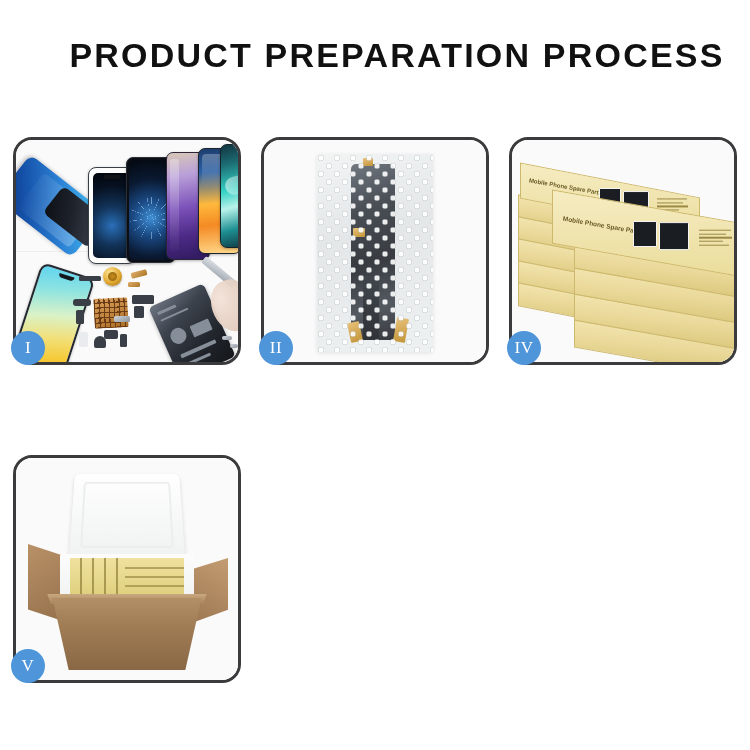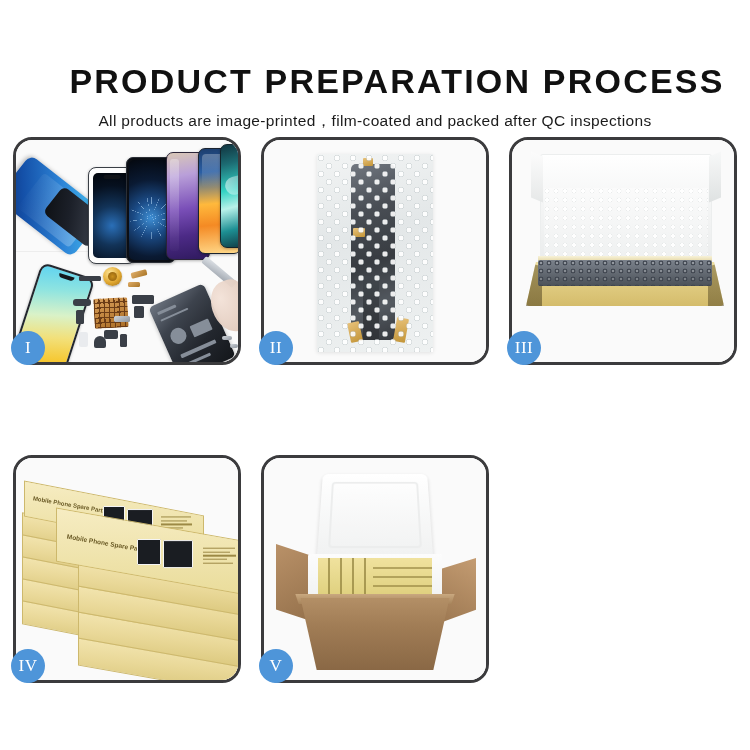--- a/index.html
+++ b/index.html
@@ -16,21 +16,21 @@
   }
 
   
   .header { position: absolute; left: 0; top: 0; width: 750px; text-align: center; }
   .title {
     font-size: 34px;
     font-weight: bold;
     letter-spacing: 2.2px;
     color: #111111;
     line-height: 1;
-    margin-top: 64px;
+    margin-top: 38px;
     white-space: nowrap;
     font-family: "Liberation Sans", sans-serif;
     padding-left: 44px;
   }
   .subtitle {
     font-size: 15.5px;
     color: #1b1b1b;
     letter-spacing: 0.35px;
     margin-top: 13px;
     white-space: nowrap;
@@ -429,21 +429,20 @@
   .tapesq { position: absolute; background: #a1764b; opacity: .75; }
   .bx-edge { position: absolute; background: rgba(120,92,60,.55); }
 </style>
 </head>
 <body>
 
 <div id="page">
 
   <div class="header">
     <div class="title">PRODUCT PREPARATION PROCESS</div>
-    <div class="subtitle">All products are image-printed，film-coated and packed after QC inspections</div>
   </div>
 
   <div class="grid">
 
     <div class="panel p1">
       <div class="panel-inner">
         <div class="splitline"></div>
 
         <div class="film-blue"></div>
         <div class="film-dark"></div>
@@ -513,30 +512,20 @@
           <div class="tape" style="left:46px; top:4px;  width:10px; height:8px;"></div>
           <div class="tape" style="left:36px; top:74px; width:12px; height:9px;"></div>
           <div class="tape" style="left:32px; top:168px; width:12px; height:20px; transform:rotate(-12deg);"></div>
           <div class="tape" style="left:78px; top:164px; width:12px; height:24px; transform:rotate(10deg);"></div>
           <div class="bubbles"></div>
         </div>
       </div>
       <div class="badge">II</div>
     </div>
 
-    <div class="panel p3">
-      <div class="panel-inner">
-        <div class="box3-lid"></div>
-        <div class="box3-foam"></div>
-        <div class="box3-body"></div>
-        <div class="box3-rim"></div>
-        <div class="box3-inner"></div>
-      </div>
-      <div class="badge">III</div>
-    </div>
 
     <div class="panel p4">
       <div class="panel-inner">
         <div class="stack">
 
           <div class="kbox" style="left:6px;  top:66px;  width:118px; height:22px; transform:skewY(11deg);"></div>
           <div class="kbox" style="left:6px;  top:88px;  width:118px; height:22px; transform:skewY(11deg);"></div>
           <div class="kbox" style="left:6px;  top:110px; width:118px; height:22px; transform:skewY(11deg);"></div>
           <div class="kbox" style="left:6px;  top:132px; width:118px; height:22px; transform:skewY(11deg);"></div>
           <div class="kbox" style="left:6px;  top:154px; width:118px; height:22px; transform:skewY(11deg);"></div>

